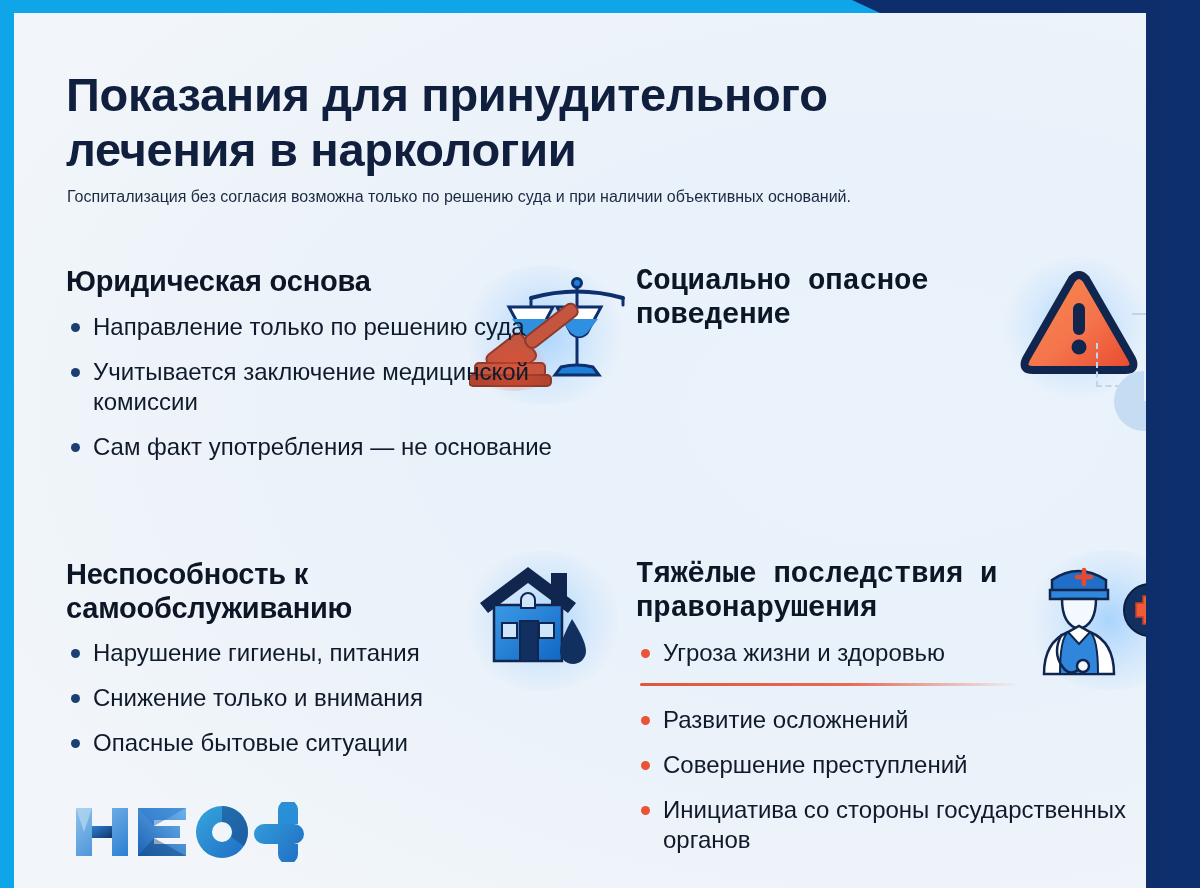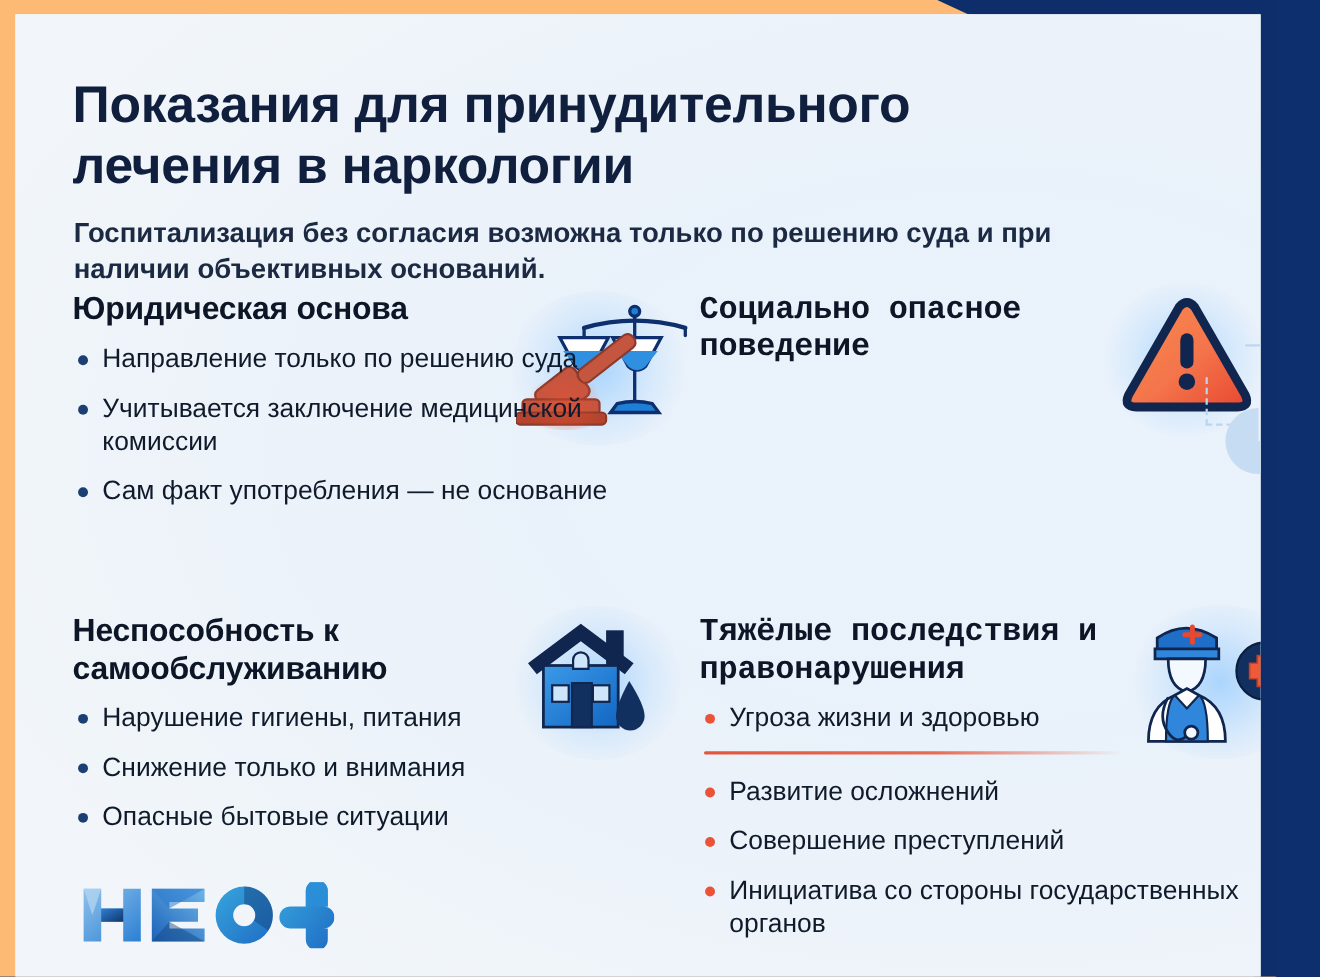--- a/index.html
+++ b/index.html
@@ -3,21 +3,21 @@
 <meta charset="utf-8">
 <style>
   html,body{margin:0;padding:0;}
   body{
     width:1200px;height:888px;overflow:hidden;
     font-family:"Liberation Sans","DejaVu Sans",sans-serif;
     background:#0e2f6e;
   }
   .poster{
     position:relative;width:1160px;height:888px;box-sizing:border-box;
-    background:#fdba74;overflow:hidden;
+    background:#0ea5e9;overflow:hidden;
   }
   
   .frame-dark{
     position:absolute;inset:0;
     background:#0d2d6b;
     clip-path:polygon(852px 0, 1200px 0, 1200px 888px, 760px 888px);
   }
   .frame-dark.right{
     clip-path:polygon(852px 0, 1200px 0, 1200px 888px, 1140px 888px, 1140px 40px, 880px 13px);
   }
@@ -29,21 +29,21 @@
     overflow:hidden;
   }
   
   .title{
     position:absolute;left:52px;top:24px;width:960px;
     font-size:47px;line-height:1.17;font-weight:700;letter-spacing:-.3px;
     color:#101f3d;
   }
   .subtitle{
     position:absolute;left:53px;top:158px;width:950px;
-    font-size:25px;line-height:1.31;color:#1b2a42;font-weight:700;
+    font-size:16px;line-height:1.31;color:#1b2a42;font-weight:400;
   }
   
   .grid{position:absolute;left:52px;top:252px;width:1110px;}
   .col{position:absolute;width:520px;}
   .col.left{left:0;}
   .col.right{left:570px;}
   .sec{position:absolute;width:100%;}
   .sec-title{
     font-size:29px;line-height:1.16;font-weight:700;color:#0d1626;
     margin:0 0 13px 0;width:420px;letter-spacing:-.2px;

